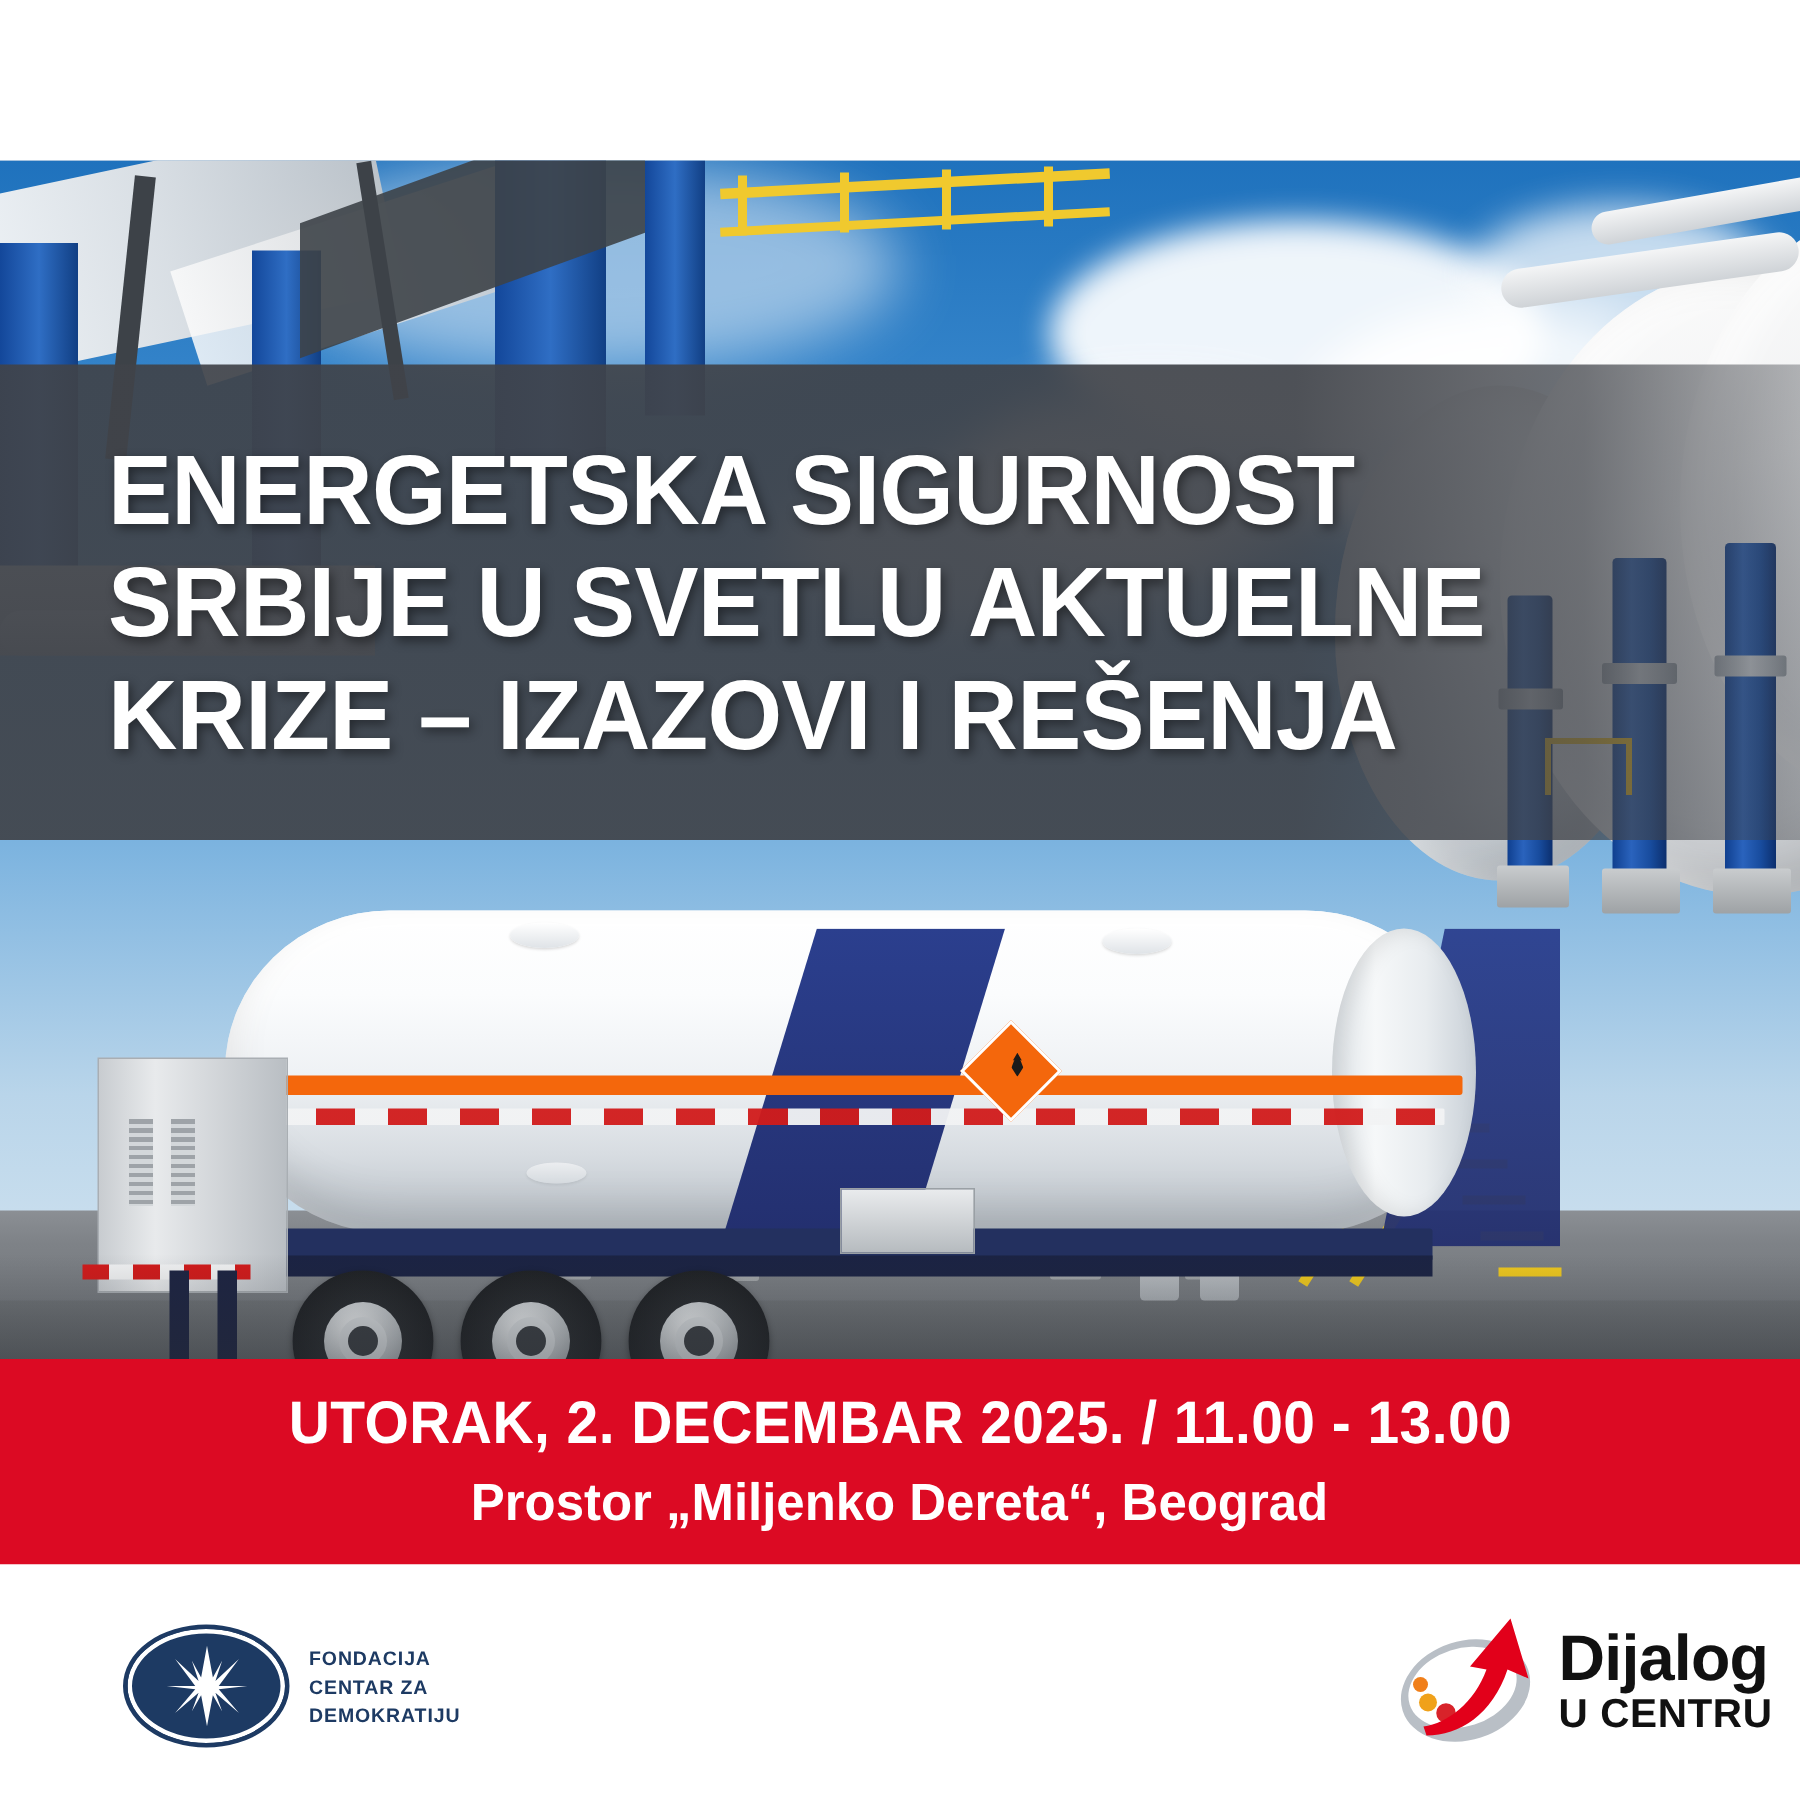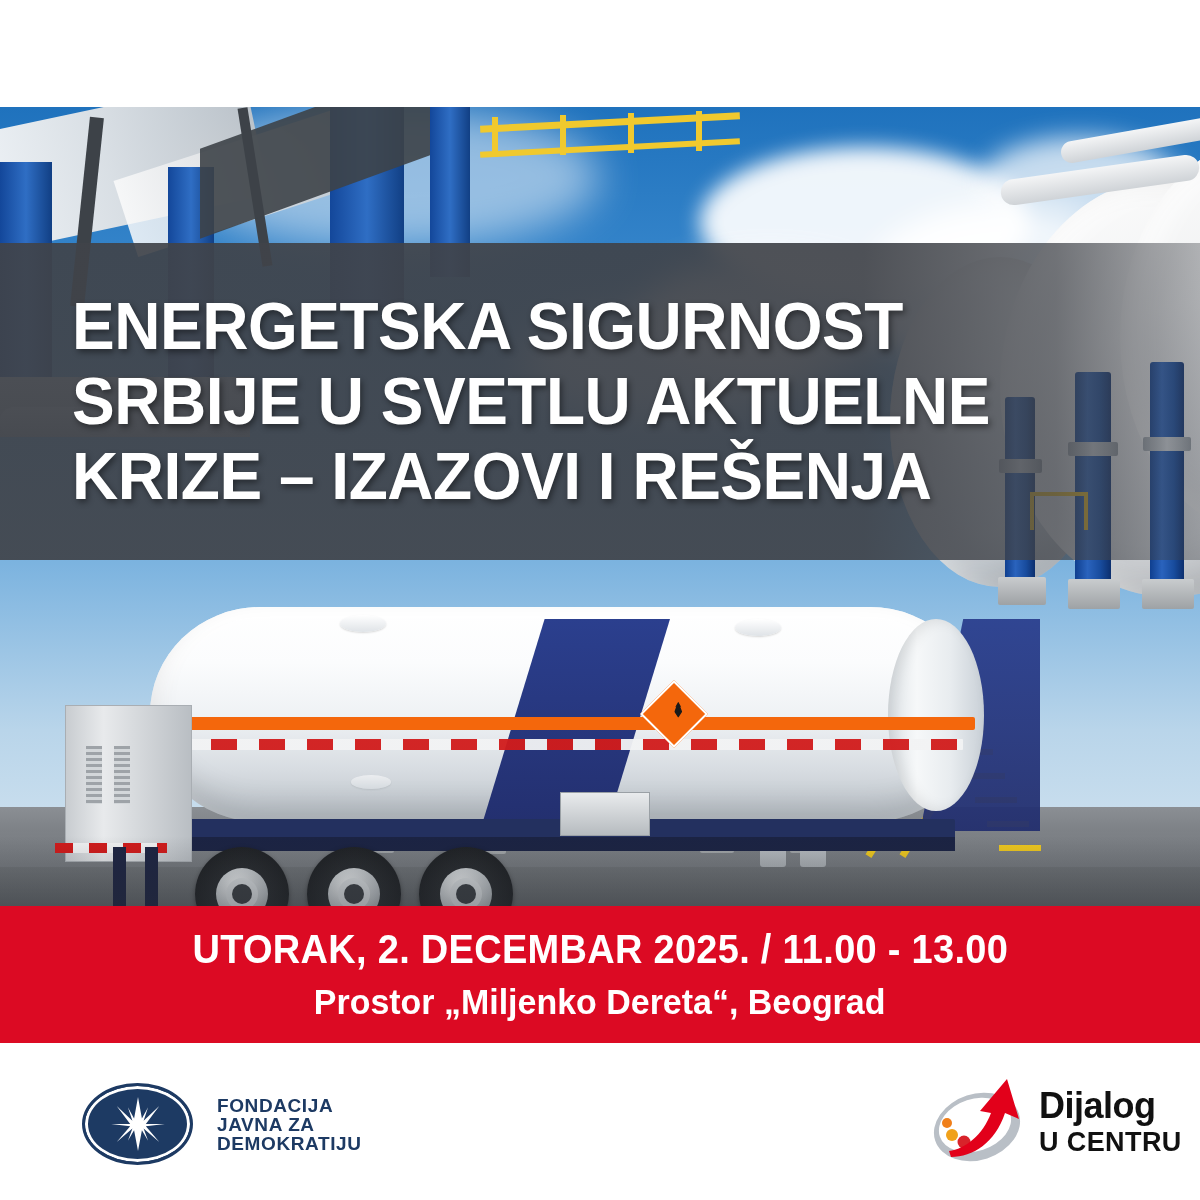--- a/index.html
+++ b/index.html
@@ -143,39 +143,39 @@
   
   .footer{position:absolute;left:0;top:1043px;width:1200px;height:157px;background:#ffffff;}
 
   
   .fcd{position:absolute;left:82px;top:40px;display:flex;align-items:center;}
   .fcd-oval{position:relative;width:105px;height:76px;border-radius:50%;background:#1d3a63;
     border:3px solid #1d3a63;box-shadow:0 0 0 3px #ffffff inset;}
   .fcd-star{position:absolute;left:50%;top:50%;transform:translate(-50%,-50%);width:56px;height:56px;}
   .fcd-txt{font-size:56px;font-weight:700;color:#1d3a63;margin-left:6px;letter-spacing:-2px;
     font-family:"Liberation Sans", sans-serif;}
-  .fcd-sub{margin-left:24px;color:#1d3a63;font-size:19px;font-weight:700;line-height:19px;letter-spacing:.6px;}
+  .fcd-sub{margin-left:13px;color:#1d3a63;font-size:13px;font-weight:700;line-height:19px;letter-spacing:.6px;}
 
   
   .fes{position:absolute;left:520px;top:38px;color:#1f56a5;}
   .fes-l{font-size:31px;font-weight:700;line-height:28px;letter-spacing:-1px;
     transform:scaleX(.88);transform-origin:left center;white-space:nowrap;}
   .fes-row{display:flex;align-items:center;}
   .fes-globe{width:27px;height:27px;border-radius:50%;border:2.5px solid #1f56a5;
     margin-left:1px;position:relative;background:#fff;}
   .fes-globe:before{content:"";position:absolute;left:50%;top:-2.5px;transform:translateX(-50%);
     width:11px;height:27px;border-radius:50%;border:2.5px solid #1f56a5;}
   .fes-globe:after{content:"";position:absolute;left:-2.5px;top:50%;transform:translateY(-50%);
     width:27px;height:0;border-top:2.5px solid #1f56a5;}
 
   
   .dij{position:absolute;left:925px;top:32px;display:flex;align-items:center;}
   .dij-mark{position:relative;width:108px;height:92px;}
   .dij-txt{margin-left:6px;}
-  .dij-t1{font-size:36px;font-weight:700;color:#111111;line-height:42px;letter-spacing:-.5px;}
+  .dij-t1{font-size:43px;font-weight:700;color:#111111;line-height:42px;letter-spacing:-.5px;}
   .dij-t2{font-size:27px;font-weight:700;color:#111111;letter-spacing:.4px;margin-top:0;}
 </style>
 </head>
 <body>
 
 <div class="poster">
 
   <div class="photo">
     <div class="sky"></div>
     <div class="cloud cl6"></div>
@@ -311,21 +311,21 @@
   <div class="footer">
 
     <div class="fcd">
       <div class="fcd-oval">
         <svg class="fcd-star" viewBox="0 0 100 100" aria-hidden="true">
           <polygon fill="#ffffff" points="50,2 57,40 68,20 60,44 88,18 64,50 98,50 64,54 88,82 60,58 68,80 57,61 50,98 43,61 32,80 40,58 12,82 36,54 2,50 36,50 12,18 40,44 32,20 43,40"></polygon>
         </svg>
       </div>
       <div class="fcd-sub">
         <div>FONDACIJA</div>
-        <div>JAVNA ZA</div>
+        <div>CENTAR ZA</div>
         <div>DEMOKRATIJU</div>
       </div>
     </div>
 
 
     <div class="dij">
       <div class="dij-mark">
         <svg viewBox="0 0 108 92" width="108" height="92" aria-hidden="true">
           <ellipse cx="52" cy="52" rx="44" ry="33" transform="rotate(-18 52 52)" fill="#b9bfc6"></ellipse>
           <ellipse cx="50" cy="50" rx="37" ry="26" transform="rotate(-18 50 50)" fill="#ffffff"></ellipse>

